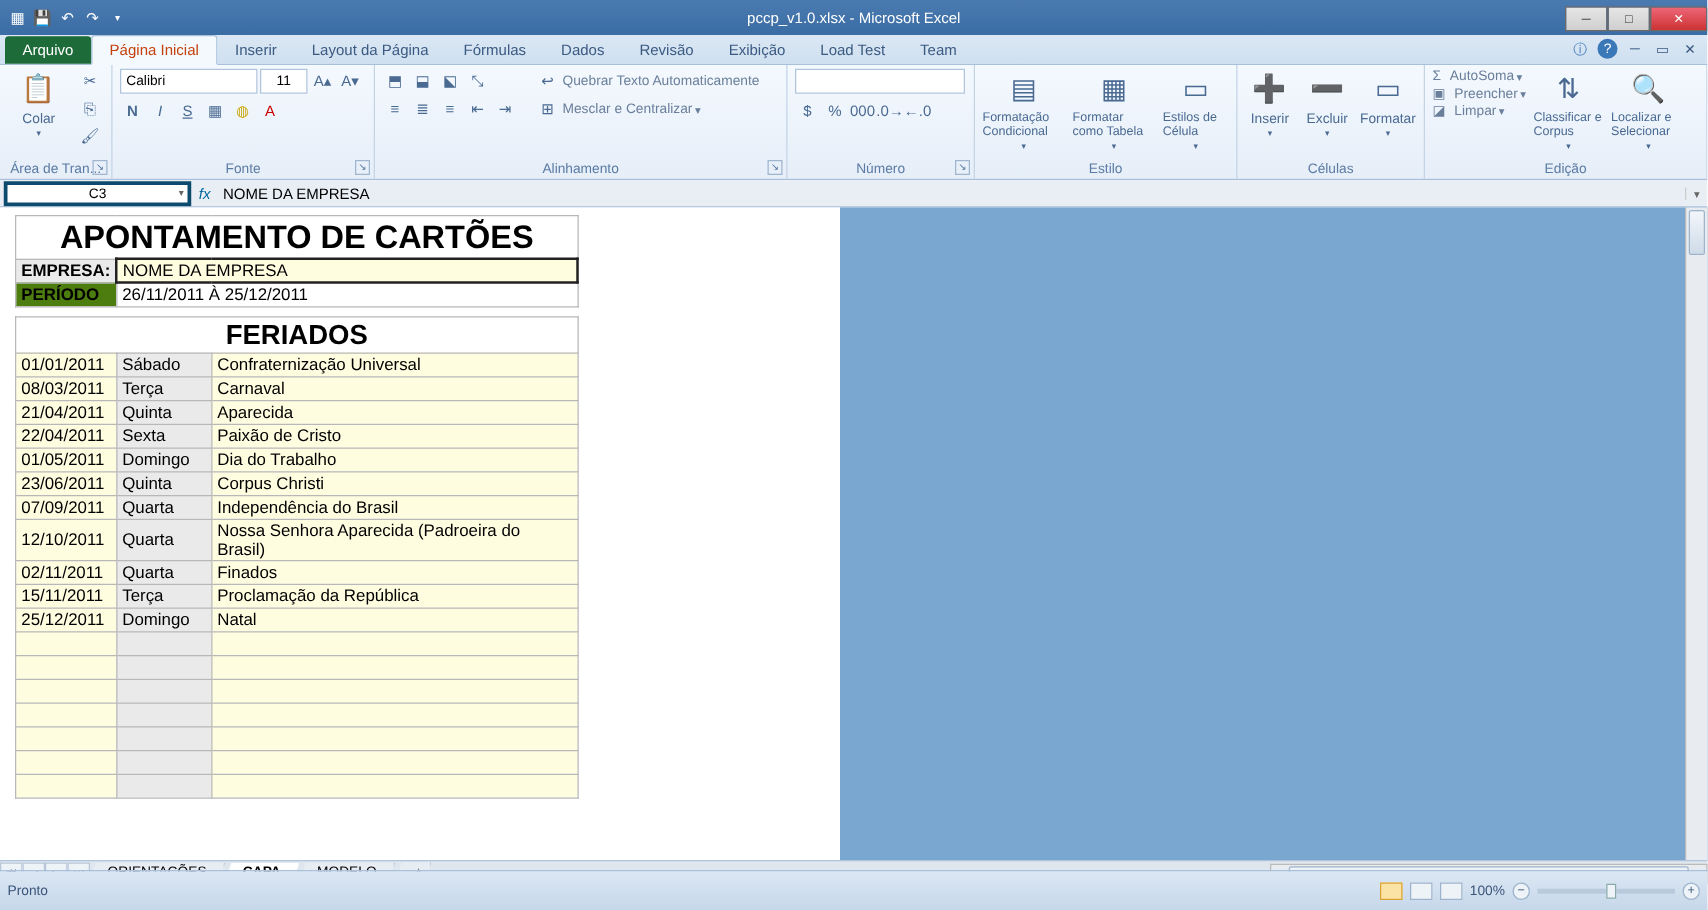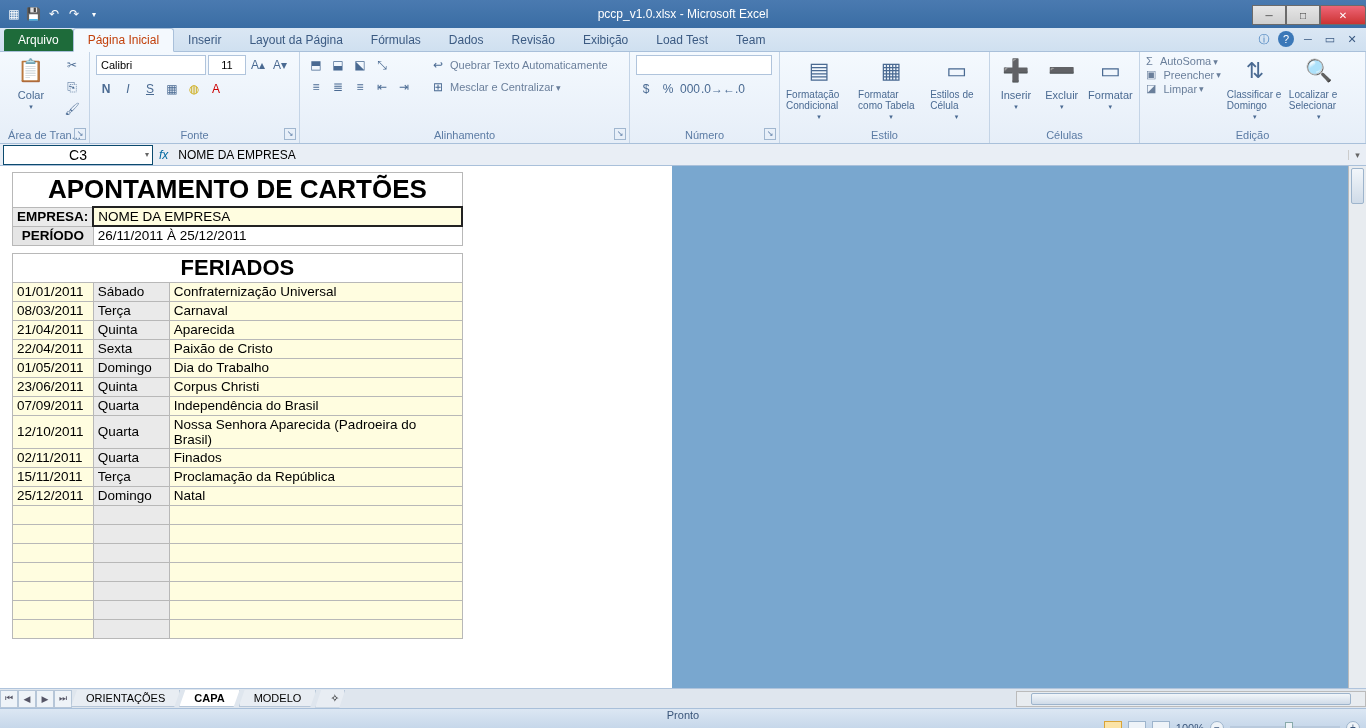--- a/index.html
+++ b/index.html
@@ -32,60 +32,60 @@
 .bigbtn .bigico { width:32px; height:32px; display:flex; align-items:center; justify-content:center; font-size:22px; }
 .bigbtn small { font-size:7px; color:#4a6a92; }
 .stack { display:flex; flex-direction:column; gap:2px; }
 .smallbtn { width:20px; height:20px; display:inline-flex; align-items:center; justify-content:center; border:1px solid transparent; color:#4a6a92; cursor:pointer; font-size:12px; }
 .row { display:flex; gap:2px; align-items:center; }
 select, input.combo { font-size:11px; border:1px solid #b0c4dc; background:#fff; height:20px; }
 .lbl { color:#6a7f9b; font-size:11px; white-space:nowrap; }
 
 
 .fbar { height:22px; border-bottom:1px solid #a9c0da; display:flex; align-items:center; background:#e9eef5; }
-.namebox { width:150px; height:20px; border:1px solid #0c4a6e; margin-left:3px; background:#fff; display:flex; align-items:center; justify-content:center; font-size:14px; position:relative; }
+.namebox { width:150px; height:20px; border:3px solid #0c4a6e; margin-left:3px; background:#fff; display:flex; align-items:center; justify-content:center; font-size:11px; position:relative; }
 .namebox::after { content:"▾"; position:absolute; right:3px; font-size:8px; color:#666; }
 .fxarea { display:flex; align-items:center; margin-left:6px; gap:4px; flex:1; }
 .fxarea .fx { font-style:italic; font-size:12px; color:#0369a1; }
 .fxinput { flex:1; border:none; background:transparent; font-size:12px; padding-left:6px; outline:none; }
 .fbar .expand { width:18px; text-align:center; color:#666; border-left:1px solid #ccc; font-size:9px; }
 
 
 .sheetwrap { position:absolute; top:166px; bottom:40px; left:0; right:0; display:flex; }
 .sheetL { width:672px; background:#fff; overflow:hidden; position:relative; }
 .sheetR { flex:1; background:#79a7cf; position:relative; }
 .sheetR .vscroll { position:absolute; right:0; top:0; bottom:0; width:18px; background:#e8ecf0; border-left:1px solid #bbb; }
 .sheetR .vscroll .thumb { position:absolute; top:2px; left:2px; right:2px; height:36px; background:linear-gradient(#f2f6fa,#cfdbe8); border:1px solid #9db4cc; border-radius:2px; }
 
 table.ws { border-collapse:collapse; margin:6px 0 0 12px; font-family:Calibri,sans-serif; font-size:13.5px; }
 table.ws td { border:1px solid #b8b8b8; padding:1px 4px; height:19px; background:#fff; }
 .hdr1 td { text-align:center; font-weight:bold; font-size:26px; background:#eaeaea; padding:6px 0; }
 .hdr2 td.l { font-weight:bold; background:#eaeaea; width:75px; }
 .hdr2 td.company { background:#fffde0; border:2px solid #222; }
-.hdr3 td.l { font-weight:bold; background:#e5e5e5;text-align:center; }
+.hdr3 td.l { font-weight:bold; background:#4d7c0f; }
 .hdr3 td.v { background:#fff; }
 .fhdr td { text-align:center; font-weight:bold; font-size:22px; background:#eaeaea; padding:5px 0; }
 tr.fer td { background:#fffde0; }
 tr.fer td.date { width:75px; }
 tr.fer td.day { width:76px; background:#eaeaea; }
 tr.fer td.desc { width:293px; }
 tr.blank td { background:#fffde0; }
 tr.blank td.day { background:#eaeaea; }
 
 
 .shtabs { position:absolute; bottom:20px; left:0; right:0; height:20px; background:#dfe6ee; border-top:1px solid #b0c4dc; display:flex; align-items:center; font-size:11px; }
 .shtabs .nav { display:flex; }
 .shtabs .nav div { width:18px; height:18px; border:1px solid #b6c6d8; background:#eef3f8; display:flex; align-items:center; justify-content:center; font-size:9px; color:#556; cursor:pointer; }
 .shtabs .tab { padding:2px 4px; background:#e8edf3; border:1px solid #b6c6d8; border-top:none; margin-left:-1px; cursor:pointer; clip-path:polygon(6px 0,100% 0,calc(100% - 6px) 100%,0 100%); padding-left:14px; padding-right:14px; }
 .shtabs .tab.active { background:#fff; font-weight:bold; }
 .shtabs .hscroll { margin-left:auto; width:350px; height:16px; background:#e8ecf0; border:1px solid #bbb; position:relative; }
 .shtabs .hscroll .thumb { position:absolute; left:14px; right:14px; top:1px; bottom:1px; background:linear-gradient(#f2f6fa,#cfdbe8); border:1px solid #9db4cc; border-radius:2px; }
 
 
-.status { position:absolute; bottom:0; left:0; right:0; height:20px; background:linear-gradient(#dce7f3,#c6d7ea); border-top:1px solid #a9c0da; display:flex; align-items:center; font-size:11px; color:#3a557a; padding:0 6px;flex-direction:column; }
+.status { position:absolute; bottom:0; left:0; right:0; height:32px; background:linear-gradient(#dce7f3,#c6d7ea); border-top:1px solid #a9c0da; display:flex; align-items:center; font-size:11px; color:#3a557a; padding:0 6px; }
 .status .right { margin-left:auto; display:flex; align-items:center; gap:6px; }
 .status .viewbtn { width:18px; height:14px; border:1px solid #9db4cc; background:#eef3f8; cursor:pointer; }
 .status .viewbtn.active { background:#fbe3a6; border-color:#d9a436; }
 .status .zoomslider { width:110px; height:4px; background:#b9cadd; position:relative; }
 .status .zoomslider .h { position:absolute; left:50%; top:-4px; width:8px; height:12px; background:#eef3f8; border:1px solid #8aa; }
 .status .zbtn { width:14px; height:14px; border:1px solid #9db4cc; border-radius:50%; text-align:center; line-height:12px; background:#eef3f8; cursor:pointer; font-size:10px; }
 </style>
 </head>
 <body>
 
@@ -257,21 +257,21 @@
 
   <div class="group" style="flex:1;">
     <div class="body">
       <div class="stack" style="gap:1px;">
         <div class="row lbl"><span>Σ</span>&nbsp;<span>AutoSoma</span> <small>▾</small></div>
         <div class="row lbl"><span>▣</span>&nbsp;<span>Preencher</span> <small>▾</small></div>
         <div class="row lbl"><span>◪</span>&nbsp;<span>Limpar</span> <small>▾</small></div>
       </div>
       <div class="bigbtn" style="width:56px;">
           <div class="bigico">⇅</div>
-          <span style="font-size:10px;line-height:11px;">Classificar e Domingo</span>
+          <span style="font-size:10px;line-height:11px;">Classificar e Corpus</span>
           <small>▾</small>
         </div>
       <div class="bigbtn" style="width:60px;">
           <div class="bigico">🔍</div>
           <span style="font-size:10px;line-height:11px;">Localizar e Selecionar</span>
           <small>▾</small>
         </div>
     </div>
     <div class="label">Edição</div>
   </div>

